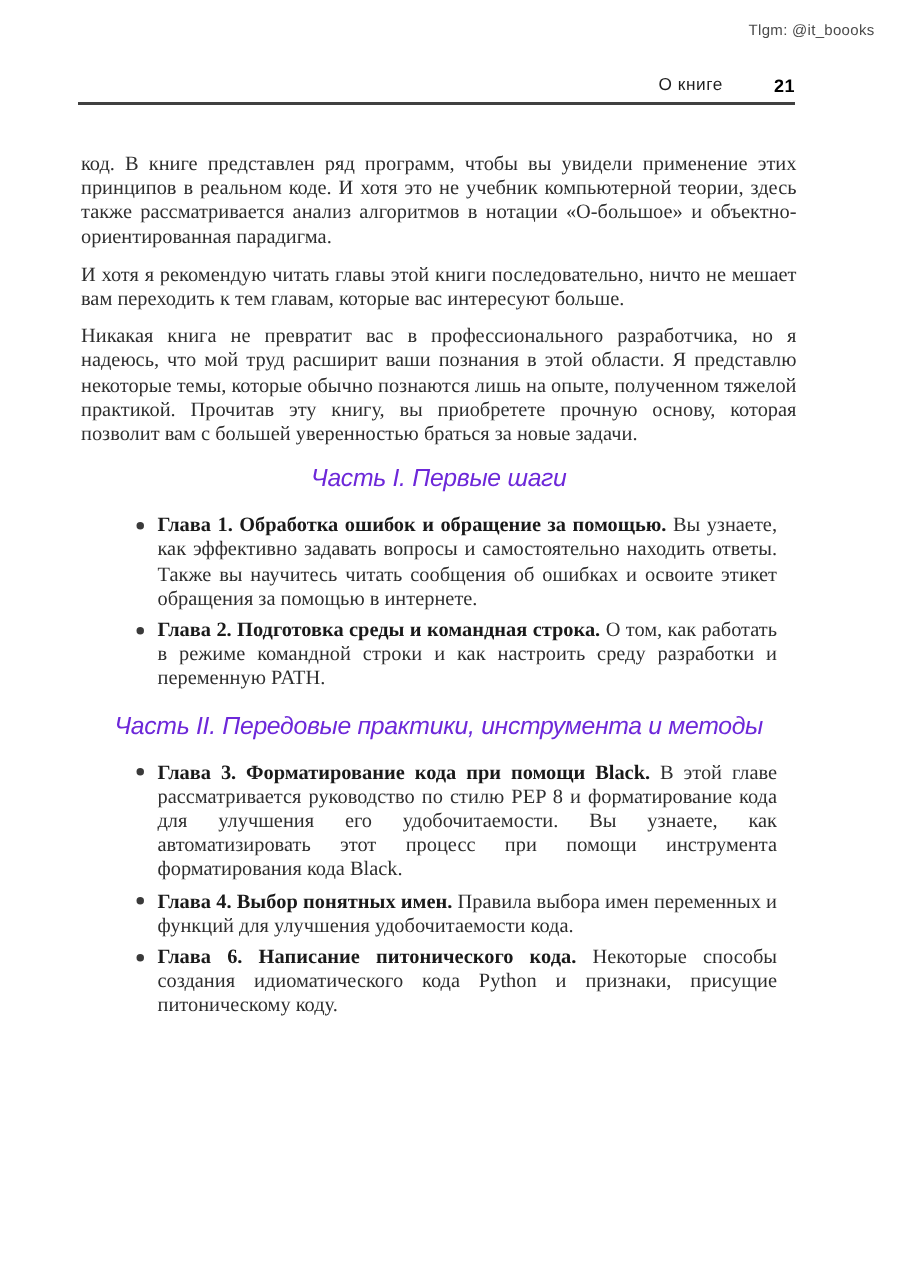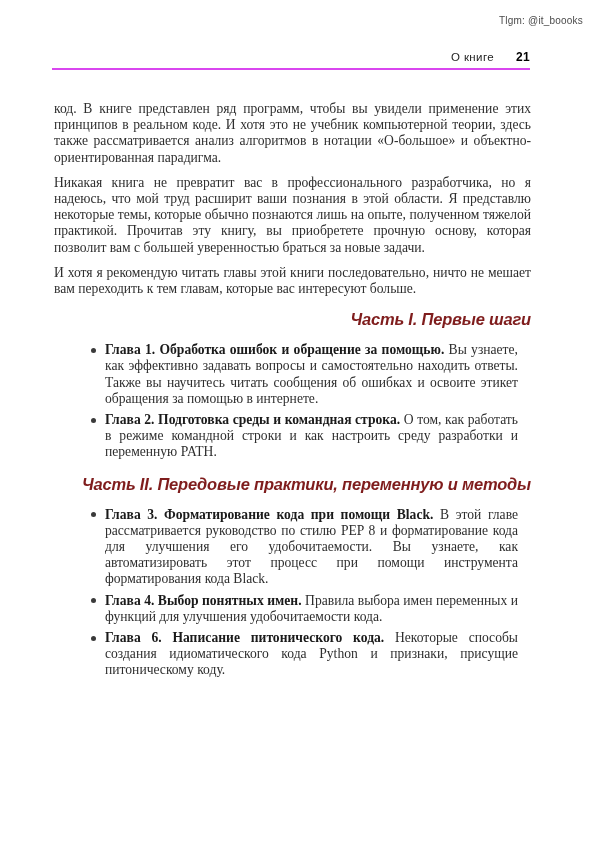--- a/index.html
+++ b/index.html
@@ -25,25 +25,25 @@
     color: #4a4a4a;
     letter-spacing: 0.2px;
   }
   .header {
     position: absolute;
     top: 0;
     left: 52px;
     width: 478px;
     height: 70px;
     box-sizing: border-box;
-    border-bottom: 2px solid #d946ef;
+    border-bottom: 2px solid #404040;
     display: flex;
     justify-content: flex-end;
     align-items: flex-end;
-    gap: 22px;
+    gap: 34px;
     padding-bottom: 5px;
     font-family: "Liberation Sans", sans-serif;
   }
   .header-section {
     font-size: 11.5px;
     color: #1e1e1e;
     letter-spacing: 0.4px;
     line-height: 1;
   }
   .header-page {
@@ -60,28 +60,28 @@
     width: 477px;
     font-size: 13.6px;
     line-height: 16.2px;
     text-align: justify;
   }
   .content p {
     margin: 0 0 9px 0;
   }
   .part-heading {
     font-family: "Liberation Sans", sans-serif;
-    font-weight: bold;
+    font-weight: normal;
     font-style: italic;
     font-size: 16.5px;
     line-height: 20px;
-    color: #7f1d1d;
+    color: #6d28d9;
     letter-spacing: -0.2px;
     margin: 12px 0 4px 0;
-    text-align: right;
+    text-align: center;
   }
   ul.chapters {
     list-style: none;
     margin: 13px;
     padding: 0;
   }
   ul.chapters li {
     position: relative;
     padding-left: 38px;
     margin: 0 0 5px 0;
@@ -108,39 +108,39 @@
   <div class="watermark">Tlgm: @it_boooks</div>
 
   <div class="header">
     <span class="header-section">О книге</span>
     <span class="header-page">21</span>
   </div>
 
   <div class="content">
 
     <p>код. В книге представлен ряд программ, чтобы вы увидели применение этих принципов в реальном коде. И хотя это не учебник компьютерной теории, здесь также рассматривается анализ алгоритмов в нотации «О-большое» и объектно-ориентированная парадигма.</p>
+    <p>И хотя я рекомендую читать главы этой книги последовательно, ничто не мешает вам переходить к тем главам, которые вас интересуют больше.</p>
     <p>Никакая книга не превратит вас в профессионального разработчика, но я надеюсь, что мой труд расширит ваши познания в этой области. Я представлю некоторые темы, которые обычно познаются лишь на опыте, полученном тяжелой практикой. Прочитав эту книгу, вы приобретете прочную основу, которая позволит вам с большей уверенностью браться за новые задачи.</p>
-    <p>И хотя я рекомендую читать главы этой книги последовательно, ничто не мешает вам переходить к тем главам, которые вас интересуют больше.</p>
 
     <h2 class="part-heading">Часть I. Первые шаги</h2>
 
     <ul class="chapters">
       <li>
         <span class="bullet"></span>
         <span class="ch-title">Глава 1. Обработка ошибок и обращение за помощью.</span>
         <span>Вы узнаете, как эффективно задавать вопросы и самостоятельно находить ответы. Также вы научитесь читать сообщения об ошибках и освоите этикет обращения за помощью в интернете.</span>
       </li>
       <li>
         <span class="bullet"></span>
         <span class="ch-title">Глава 2. Подготовка среды и командная строка.</span>
         <span>О том, как работать в режиме командной строки и как настроить среду разработки и переменную PATH.</span>
       </li>
     </ul>
 
-    <h2 class="part-heading">Часть II. Передовые практики, переменную и методы</h2>
+    <h2 class="part-heading">Часть II. Передовые практики, инструмента и методы</h2>
 
     <ul class="chapters">
       <li>
         <span class="bullet"></span>
         <span class="ch-title">Глава 3. Форматирование кода при помощи Black.</span>
         <span>В этой главе рассматривается руководство по стилю PEP 8 и форматирование кода для улучшения его удобочитаемости. Вы узнаете, как автоматизировать этот процесс при помощи инструмента форматирования кода Black.</span>
       </li>
       <li>
         <span class="bullet"></span>
         <span class="ch-title">Глава 4. Выбор понятных имен.</span>

